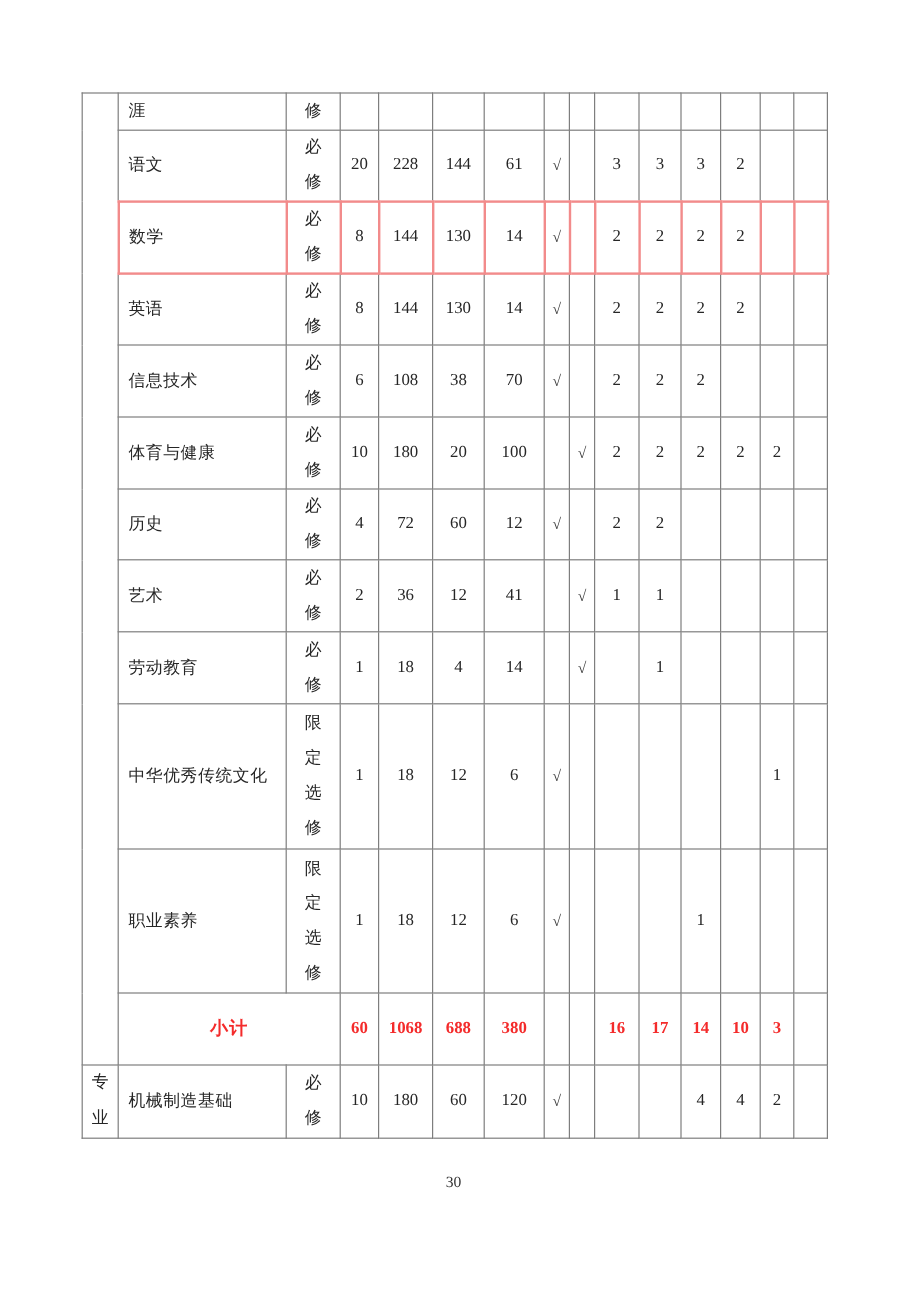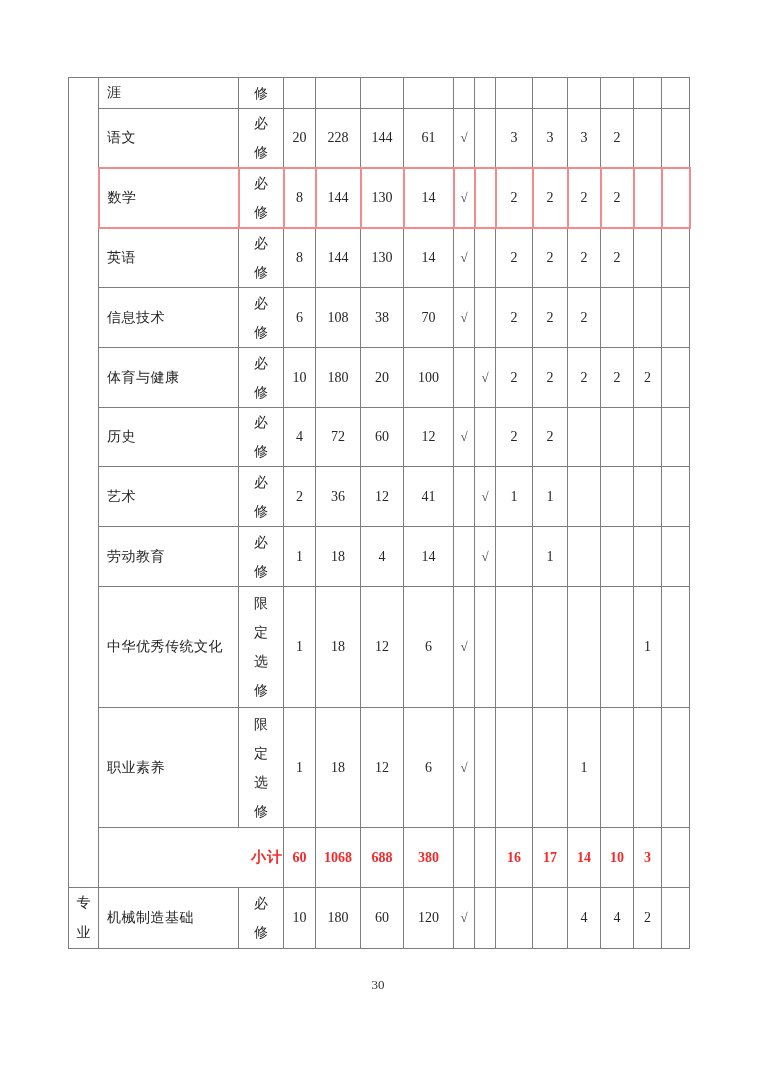--- a/index.html
+++ b/index.html
@@ -41,21 +41,21 @@
   }
   .outer {
     text-align: center;
     white-space: pre-line;
     line-height: 30px;
   }
   
   tr.hl td { border: 2px solid var(--highlight, #f28b8b); }
   
   tr.subtotal td { color: var(--accent, #f42b2b); font-weight: bold; }
-  .subtotal-label { text-align: right; font-size: 15px; letter-spacing: 1px; }
+  .subtotal-label { text-align: center; font-size: 15px; letter-spacing: 1px; }
   .wrap3 {
     display: inline-block;
     max-width: 28px;
     word-break: break-all;
     line-height: 27px;
     vertical-align: middle;
   }
   .rh31 { height: 31px; }
   .rh58 { height: 58px; }
   .rh60 { height: 60px; }

